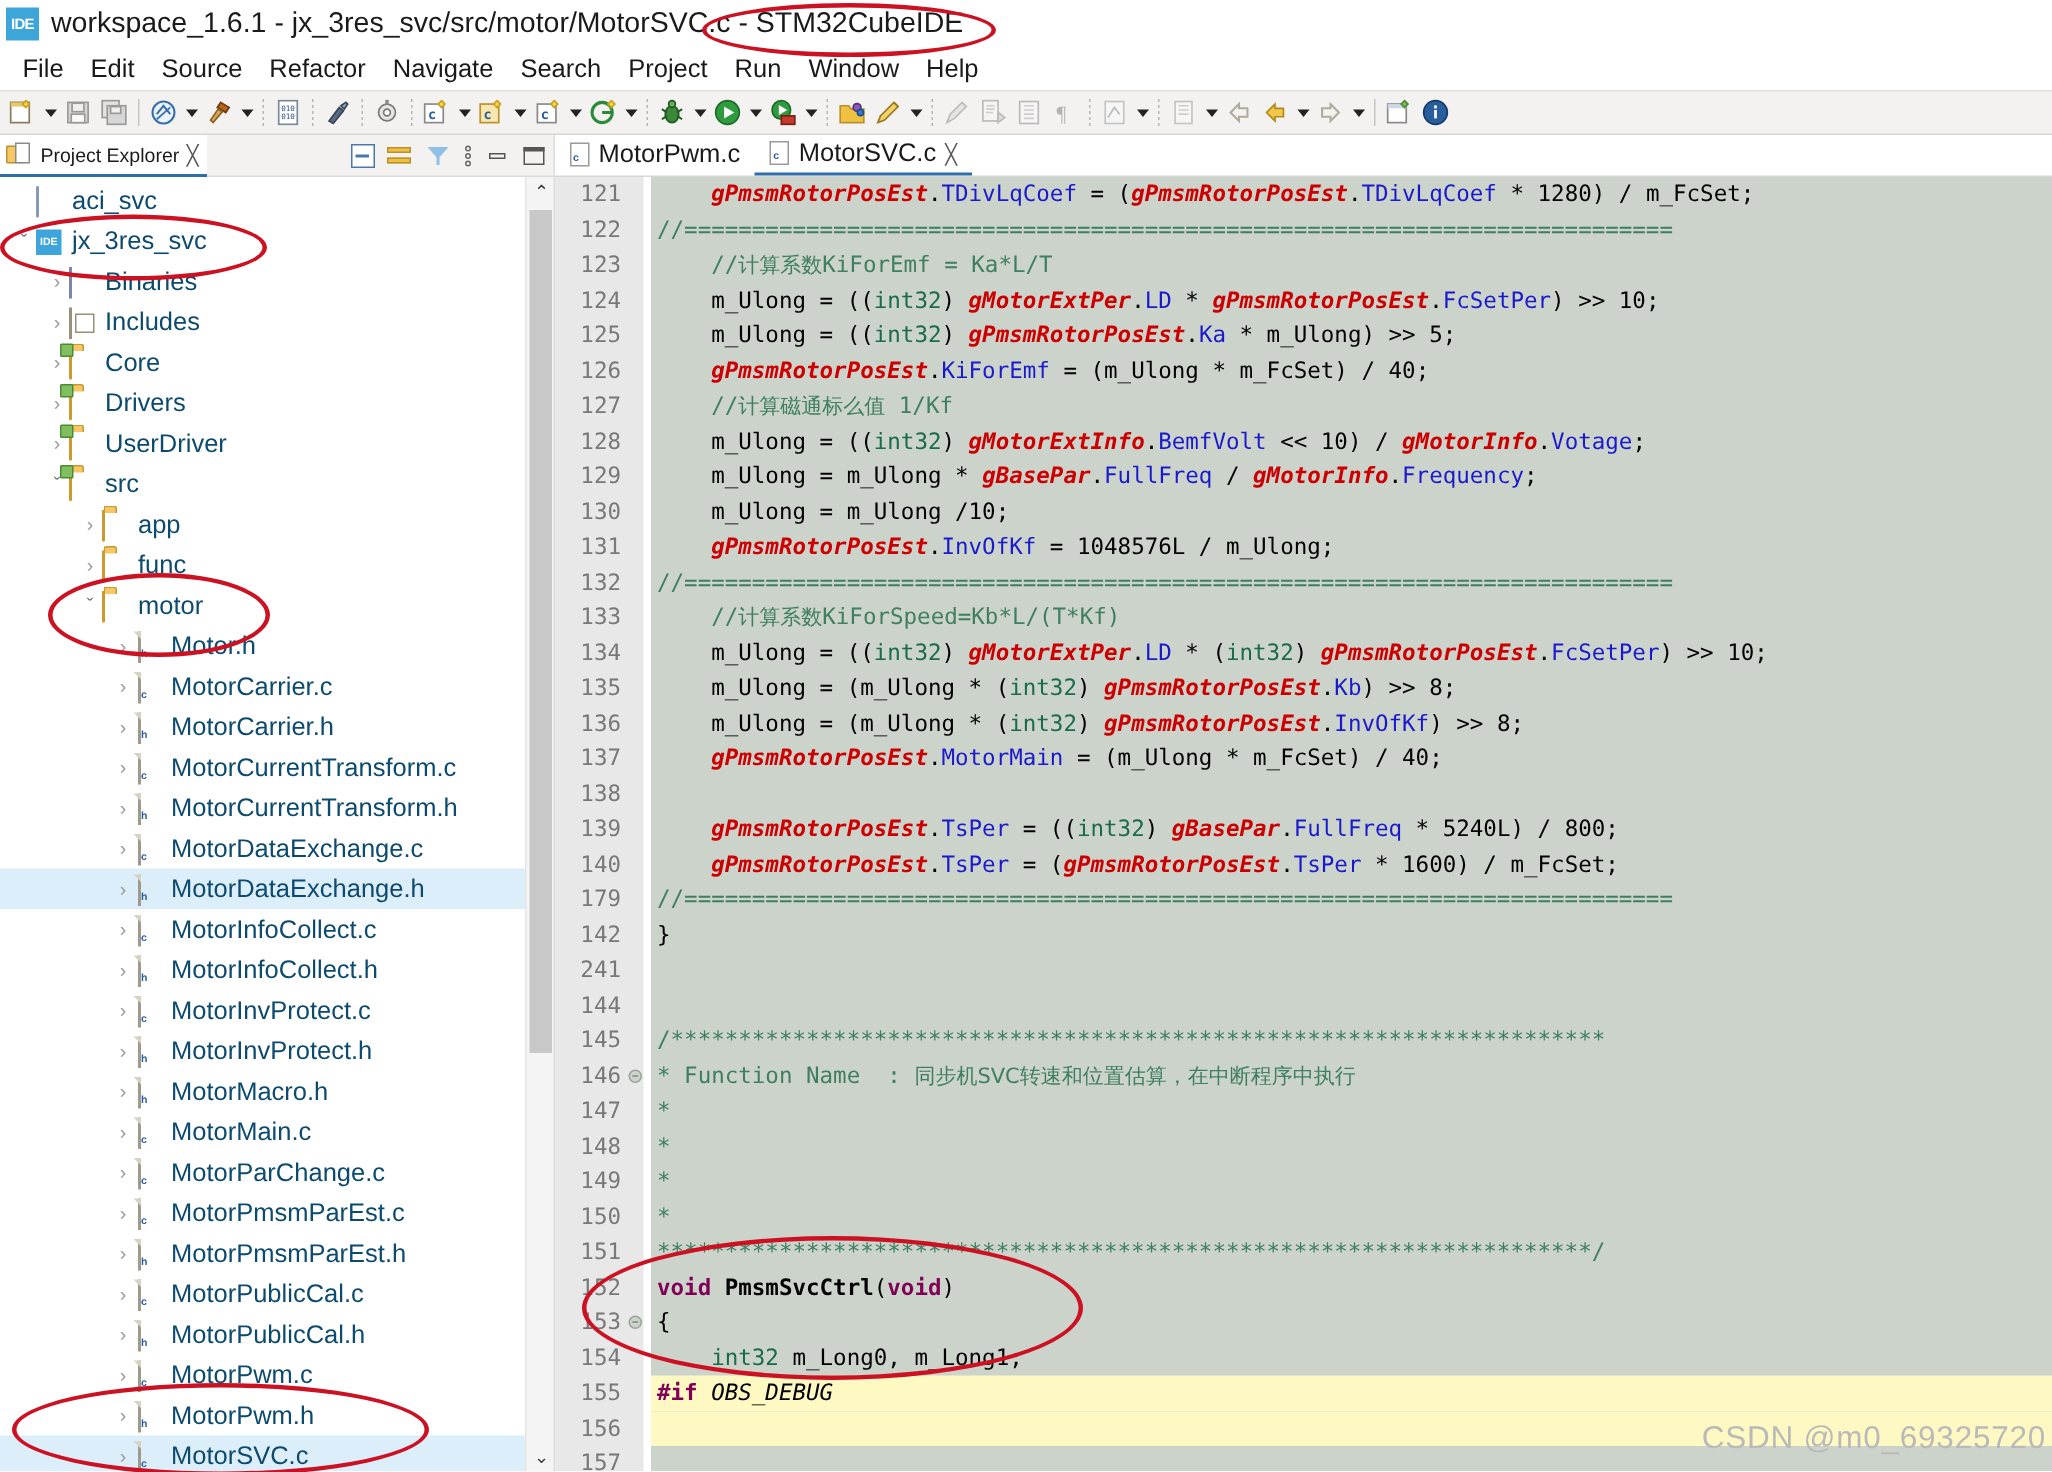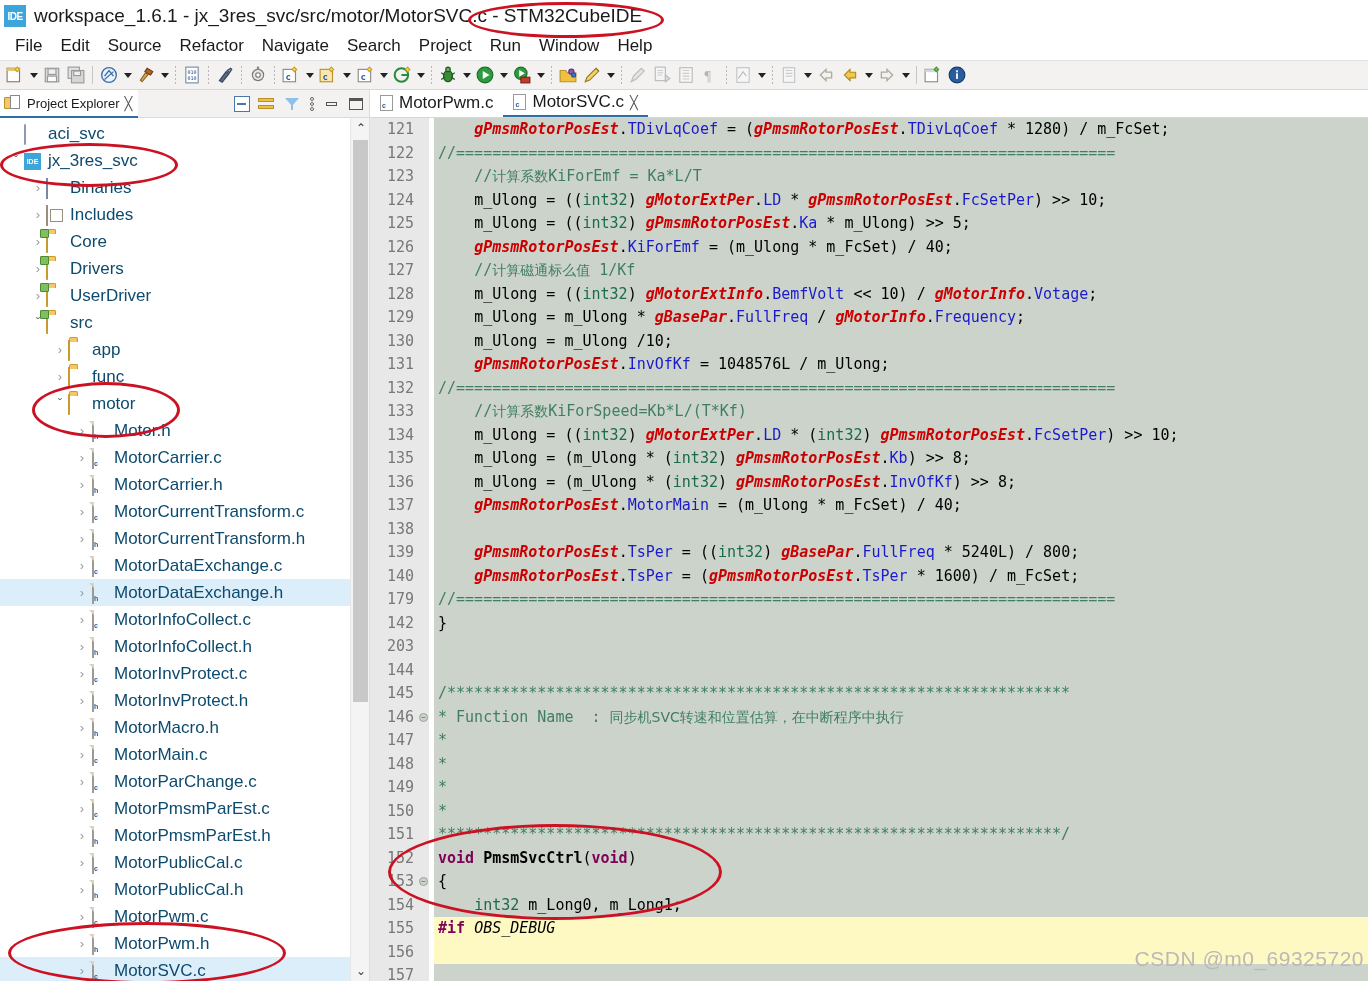--- a/index.html
+++ b/index.html
@@ -854,21 +854,21 @@
           <div class="ln">133</div>
           <div class="ln">134</div>
           <div class="ln">135</div>
           <div class="ln">136</div>
           <div class="ln">137</div>
           <div class="ln">138</div>
           <div class="ln">139</div>
           <div class="ln">140</div>
           <div class="ln">179</div>
           <div class="ln">142</div>
-          <div class="ln">203</div>
+          <div class="ln">241</div>
           <div class="ln">144</div>
           <div class="ln">145</div>
           <div class="ln">146</div>
           <div class="ln">147</div>
           <div class="ln">148</div>
           <div class="ln">149</div>
           <div class="ln">150</div>
           <div class="ln">151</div>
           <div class="ln">152</div>
           <div class="ln">153</div>

